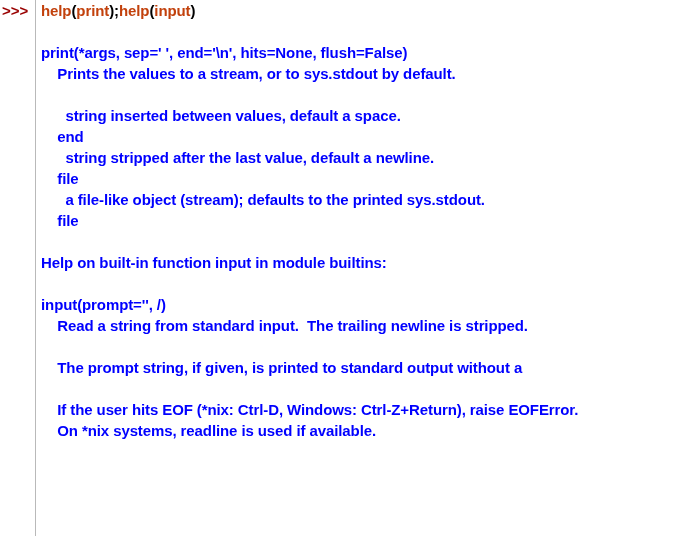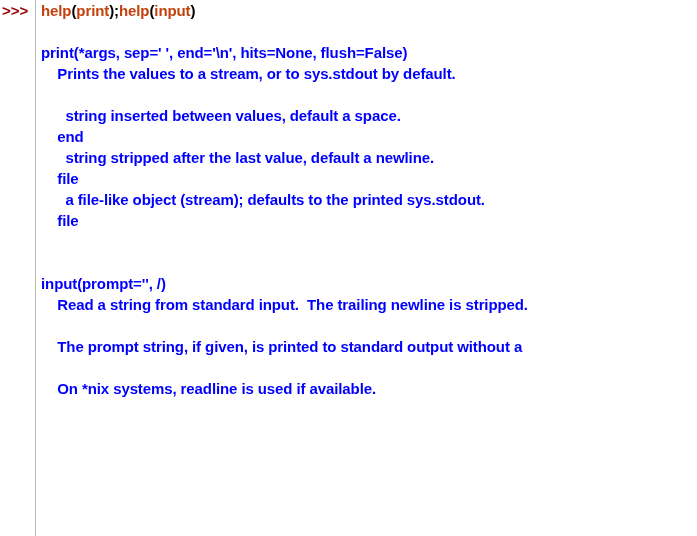--- a/index.html
+++ b/index.html
@@ -95,22 +95,24 @@
       <div class="line">print(*args, sep=' ', end='\n', hits=None, flush=False)</div>
       <div class="line">    Prints the values to a stream, or to sys.stdout by default.</div>
       <div class="line blank">&nbsp;</div>
       <div class="line">      string inserted between values, default a space.</div>
       <div class="line">    end</div>
       <div class="line">      string stripped after the last value, default a newline.</div>
       <div class="line">    file</div>
       <div class="line">      a file-like object (stream); defaults to the printed sys.stdout.</div>
       <div class="line">    file</div>
       <div class="line blank">&nbsp;</div>
+      <div class="line">Help on built-in function input in module builtins:</div>
       <div class="line blank">&nbsp;</div>
       <div class="line">input(prompt='', /)</div>
       <div class="line">    Read a string from standard input.  The trailing newline is stripped.</div>
       <div class="line blank">&nbsp;</div>
       <div class="line">    The prompt string, if given, is printed to standard output without a</div>
       <div class="line blank">&nbsp;</div>
+      <div class="line">    If the user hits EOF (*nix: Ctrl-D, Windows: Ctrl-Z+Return), raise EOFError.</div>
       <div class="line">    On *nix systems, readline is used if available.</div>
     </div>
 
 </div>
 
 </body></html>

